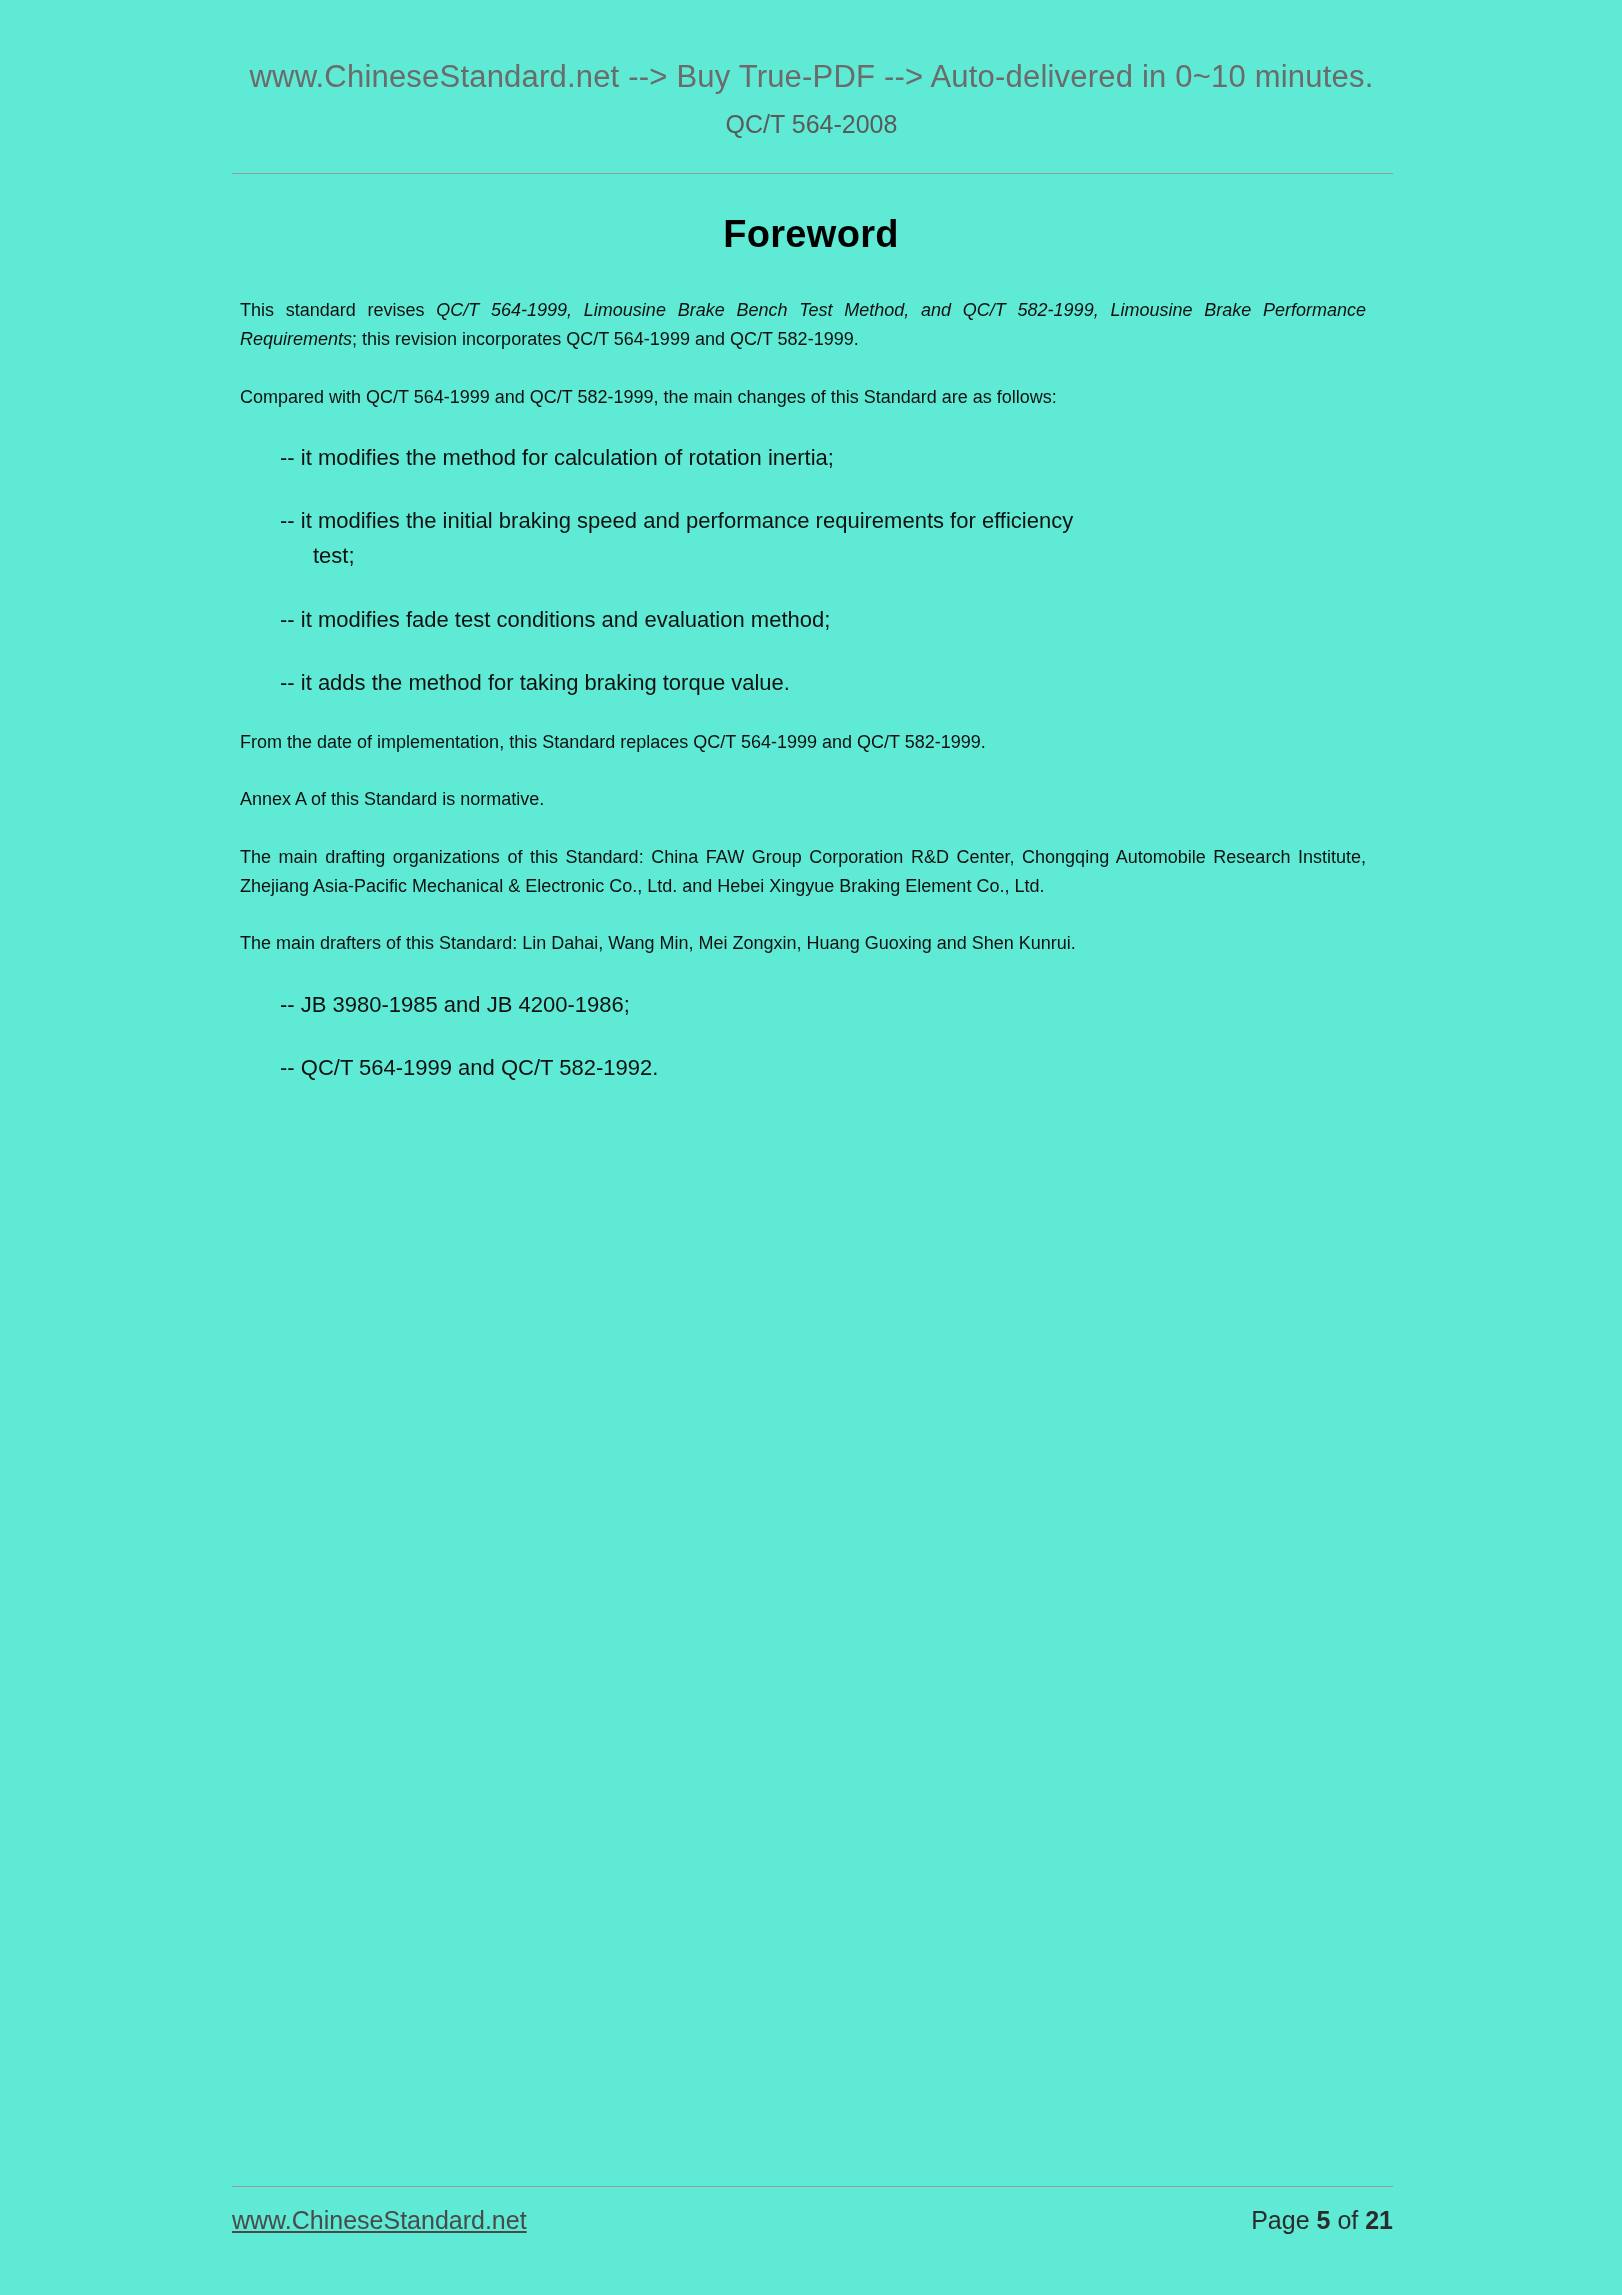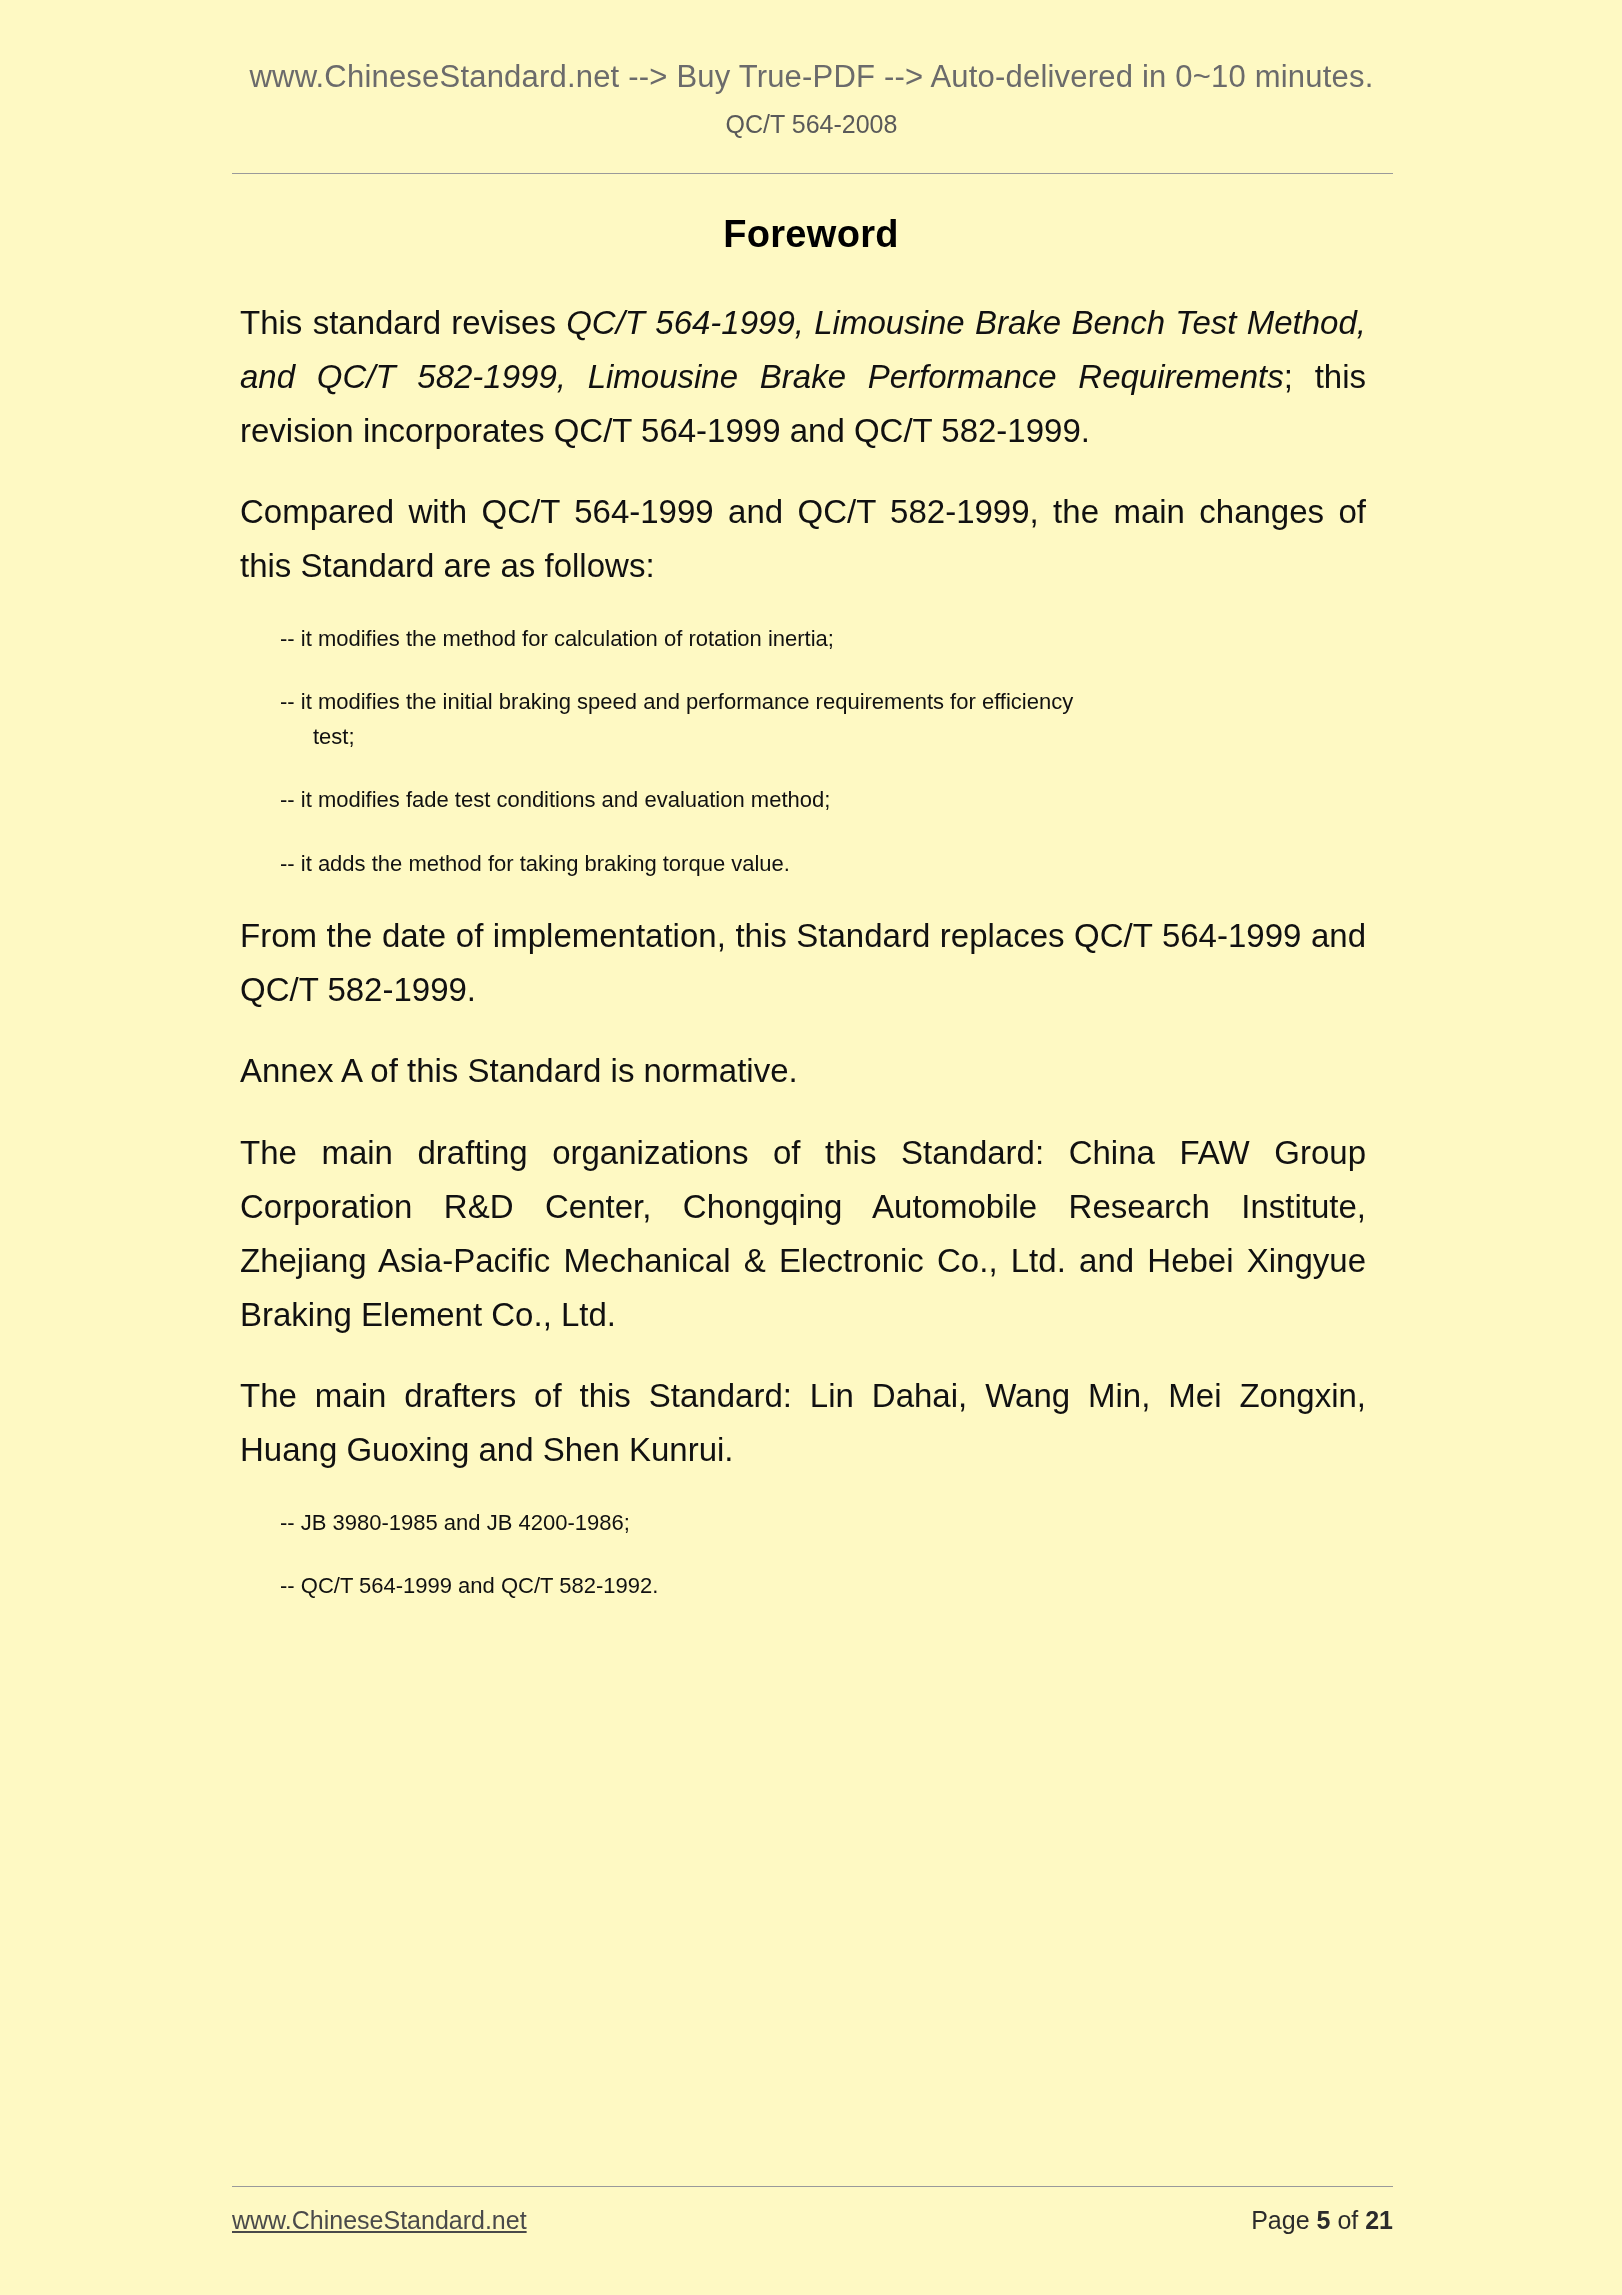--- a/index.html
+++ b/index.html
@@ -9,21 +9,21 @@
   }
   body {
     font-family: "Liberation Sans", sans-serif;
     color: #000000;
   }
   .page {
     position: relative;
     width: 1623px;
     height: 2295px;
     margin: 0 auto;
-    background: #fef9c3;
+    background: #5eead4;
     box-sizing: border-box;
     padding-left: 41px;
   }
 
   
   .header {
     position: absolute;
     top: 58px;
     left: 0;
     right: 0;
@@ -59,21 +59,21 @@
     width: 1142px;
   }
   .doc-title {
     font-size: 38px;
     font-weight: bold;
     text-align: center;
     margin: 0 0 40px 0;
     letter-spacing: 0.3px;
   }
   p.para {
-    font-size: 33px;
+    font-size: 18px;
     line-height: 1.63;
     text-align: justify;
     text-justify: inter-word;
     margin: 0 16px 28px 0;
     color: #111111;
   }
   p.para.last-no-justify {
     text-align: left;
   }
   .bullet {

